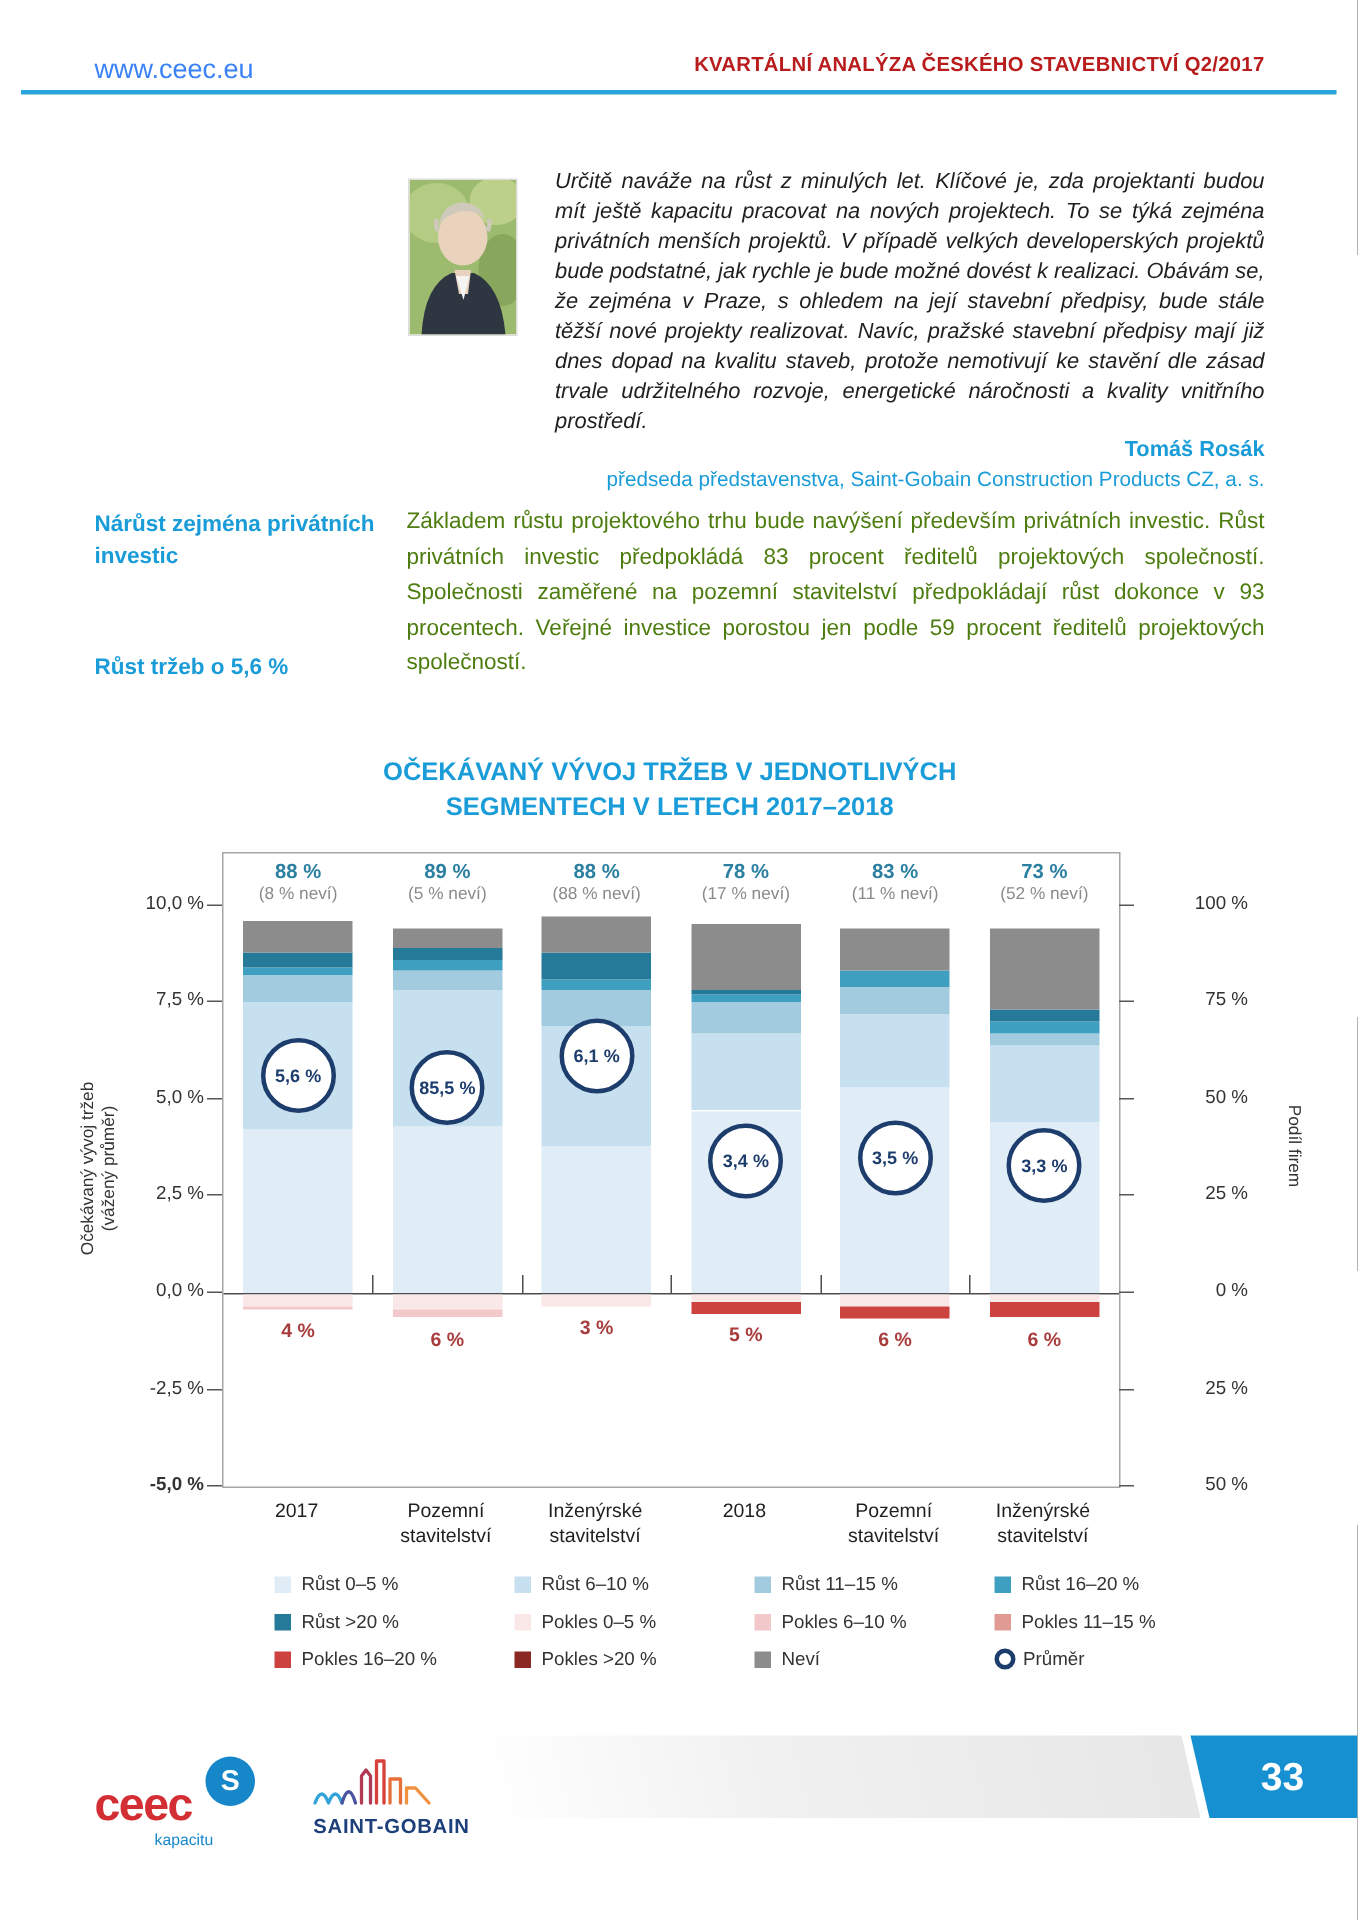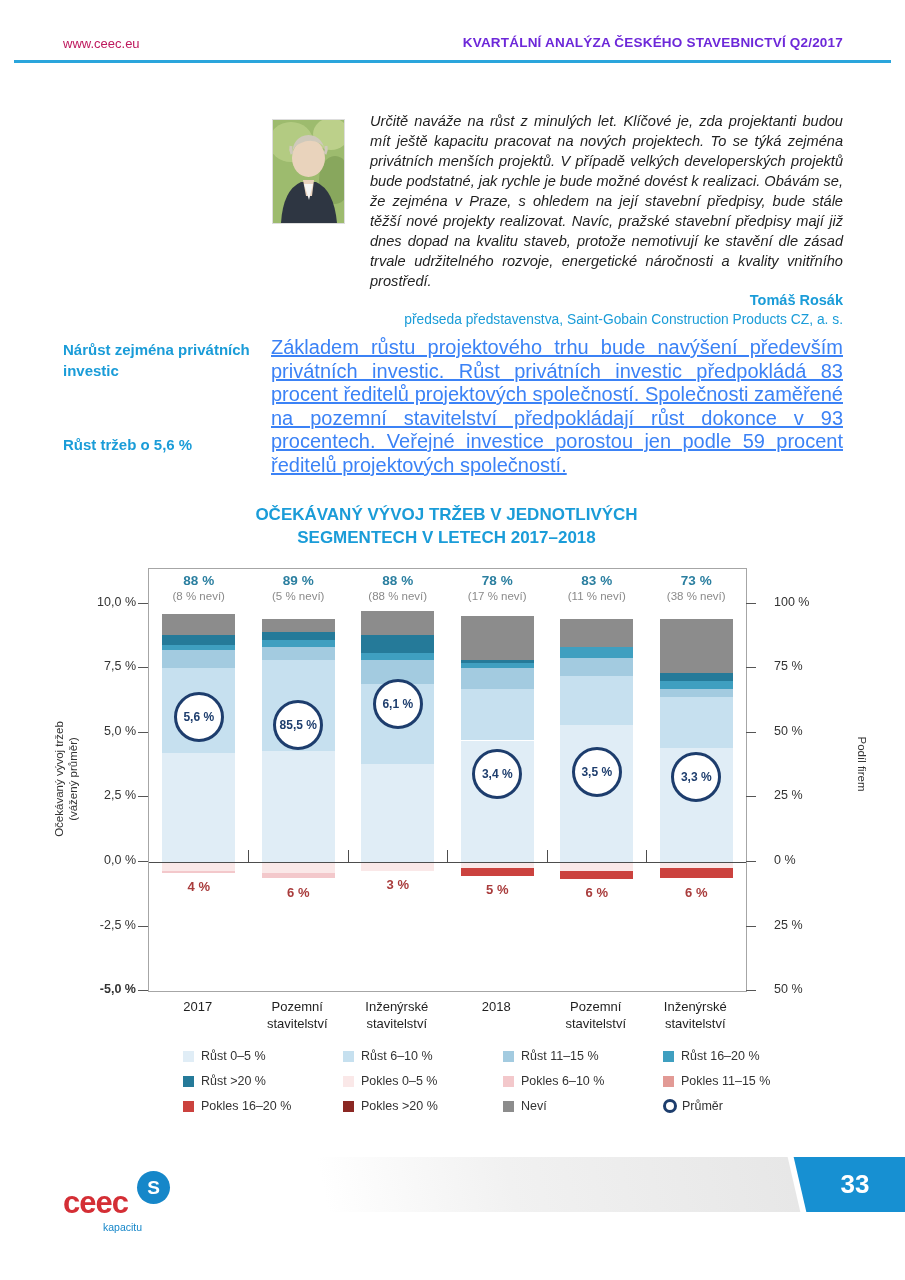--- a/index.html
+++ b/index.html
@@ -1,55 +1,55 @@
 <!DOCTYPE html>
 <html><head>
 <meta charset="utf-8">
 <style>
   html,body{margin:0;padding:0;background:#777;}
   #page{position:relative;width:905px;height:1280px;background:#ffffff;overflow:hidden;
         font-family:"Liberation Sans",sans-serif;color:#222;margin:0 auto;}
   .abs{position:absolute;}
 
   
-  .header-site{left:63px;top:36px;font-size:13px;color:#be185d;}
-  .header-title{right:62px;top:35px;font-size:13.5px;font-weight:bold;color:#6d28d9;letter-spacing:.2px;}
+  .header-site{left:63px;top:36px;font-size:18px;color:#3b82f6;}
+  .header-title{right:62px;top:35px;font-size:13.5px;font-weight:bold;color:#b91c1c;letter-spacing:.2px;}
   .header-rule{left:14px;right:14px;top:60px;height:3px;background:#2aa5dc;}
 
   
   .photo{left:272px;top:119px;width:71px;height:103px;border:1px solid #ddd;}
   .quote-text{left:370px;top:111px;width:473px;font-style:italic;font-size:14.6px;line-height:20px;
               text-align:justify;color:#1f1f1f;}
   .quote-author{right:62px;top:292px;width:400px;text-align:right;font-weight:bold;font-size:14.5px;color:#1a9cd8;}
   .quote-role{right:62px;top:312px;width:500px;text-align:right;font-size:13.8px;color:#1a9cd8;}
 
   
   .note-label{left:63px;width:196px;color:#1a9cd8;font-weight:bold;font-size:15px;line-height:21px;}
-  .note-body{left:271px;width:572px;font-size:20px;line-height:23.5px;text-align:justify;color:#3b82f6;text-decoration:underline;}
+  .note-body{left:271px;width:572px;font-size:15px;line-height:23.5px;text-align:justify;color:#4d7c0f;}
   .n1l{top:339px;} .n1b{top:336px;} .n2l{top:434px;} .n2b{top:431px;}
 
   
   .chart-title{left:148px;top:503px;width:597px;text-align:center;color:#1a9cd8;font-weight:bold;
                font-size:17px;line-height:23px;}
 
   
   #chart{left:0;top:568px;width:905px;height:560px;padding-left:44px;}
   #plot{position:absolute;left:148px;top:0;width:597px;height:422px;border:1px solid #a6a6a6;background:#fff;}
   .seg{position:absolute;}
   .zero-line{position:absolute;left:0;width:100%;height:1px;background:#4d4d4d;}
   .btick{position:absolute;width:1px;height:12px;background:#4d4d4d;}
   .toppct{position:absolute;text-align:center;font-weight:bold;font-size:13.5px;color:#2b7fa0;}
   .topnote{position:absolute;text-align:center;font-size:11.5px;color:#8a8a8a;}
   .avg-circle{position:absolute;width:44px;height:44px;border-radius:50%;background:#fff;border:3px solid #1d3d6d;
               display:flex;align-items:center;justify-content:center;font-weight:bold;font-size:12px;color:#1d3d6d;}
   .dip-label{position:absolute;text-align:center;font-weight:bold;font-size:13px;color:#a93c3c;}
   .ytickmark{position:absolute;width:10px;height:1px;background:#555;}
   .yticklabel{position:absolute;font-size:12.5px;color:#333;}
   .ylab-left{left:52px;width:84px;text-align:right;}
-  .ylab-right{left:762px;width:70px;text-align:left;margin-left:12px;}
+  .ylab-right{left:762px;width:70px;text-align:right;}
   .yaxis-title{position:absolute;font-size:11.5px;color:#333;text-align:center;white-space:pre-line;line-height:14px;}
   .xlabel{position:absolute;top:430px;text-align:center;font-size:13px;line-height:17px;color:#1f1f1f;}
 
   
   #legend{position:absolute;left:183px;top:1049px;width:660px;display:grid;
           grid-template-columns:160px 160px 160px 160px;row-gap:11px;}
   .legend-item{display:flex;align-items:center;font-size:12.5px;color:#333;}
   .legend-swatch{width:11px;height:11px;margin-right:7px;flex:0 0 auto;}
   .legend-circle{width:8px;height:8px;border-radius:50%;border:3px solid #1d3d6d;background:#fff;margin-right:5px;flex:0 0 auto;}
 
@@ -172,21 +172,21 @@
         <div class="dip-label" style="left: 402.75px; top: 315.51px; width: 90px;">6 %</div>
         <div class="seg" style="left: 510.75px; top: 179.26px; width: 73px; height: 113.74px; background: rgb(224, 237, 246);"></div>
         <div class="seg" style="left: 510.75px; top: 127.56px; width: 73px; height: 51.7px; background: rgb(198, 224, 239);"></div>
         <div class="seg" style="left: 510.75px; top: 119.805px; width: 73px; height: 7.755px; background: rgb(163, 203, 224);"></div>
         <div class="seg" style="left: 510.75px; top: 112.05px; width: 73px; height: 7.755px; background: rgb(63, 159, 192);"></div>
         <div class="seg" style="left: 510.75px; top: 104.295px; width: 73px; height: 7.755px; background: rgb(37, 122, 153);"></div>
         <div class="seg" style="left: 510.75px; top: 50.01px; width: 73px; height: 54.285px; background: rgb(140, 140, 140);"></div>
         <div class="seg" style="left: 510.75px; top: 294px; width: 73px; height: 5.17px; background: rgb(250, 232, 232);"></div>
         <div class="seg" style="left: 510.75px; top: 299.17px; width: 73px; height: 10.34px; background: rgb(203, 66, 62);"></div>
         <div class="toppct" style="left: 499.25px; top: 4px; width: 96px;">73 %</div>
-        <div class="topnote" style="left: 499.25px; top: 21px; width: 96px;">(38 % neví)</div>
+        <div class="topnote" style="left: 499.25px; top: 21px; width: 96px;">(52 % neví)</div>
         <div class="avg-circle" style="left: 522.25px; top: 182.695px;">3,3 %</div>
         <div class="dip-label" style="left: 502.25px; top: 315.51px; width: 90px;">6 %</div>
       </div>
     <div class="yaxis-title" id="yTitleLeft" style="left:66px;top:211px;width:230px;transform:translate(-50%,-50%) rotate(-90deg);">Očekávaný vývoj tržeb
 (vážený průměr)</div>
     <div class="yaxis-title" style="left:862px;top:196px;width:120px;transform:translate(-50%,-50%) rotate(90deg);">Podíl firem</div>
     <div id="xlabels">
         <div class="xlabel" style="left: 148px; width: 99.5px;">2017</div>
         <div class="xlabel" style="left: 247.5px; width: 99.5px;">Pozemní stavitelství</div>
         <div class="xlabel" style="left: 347px; width: 99.5px;">Inženýrské stavitelství</div>
@@ -279,14 +279,25 @@
 
   <div class="abs footer-gray"></div>
   <div class="abs footer-blue">
     <div class="page-num">33</div>
   </div>
   <div class="abs ceec">
     <div class="ceec-word">ceec</div>
     <div class="ceec-circle">S</div>
     <div class="ceec-sub">kapacitu</div>
   </div>
+  <div class="abs sg">
+    <svg width="130" height="42" viewBox="0 0 130 42" fill="none" stroke-linecap="round" stroke-linejoin="round">
+      <path d="M14 36 c3 -8 6 -8 9 0 c3 -8 6 -8 9 0" stroke="#31a3d8" stroke-width="2.2"></path>
+      <path d="M32 36 c3 -10 6 -10 9 0" stroke="#4a539f" stroke-width="2.2"></path>
+      <path d="M45 36 V18 l3 -4 3 4 V36" stroke="#b03a56" stroke-width="2.2"></path>
+      <path d="M55 36 V8 h5 V36" stroke="#d8403c" stroke-width="2.2"></path>
+      <path d="M64 36 V20 h7 V36" stroke="#e8703a" stroke-width="2.2"></path>
+      <path d="M75 36 V26 h6 l9 10" stroke="#f0923f" stroke-width="2.2"></path>
+    </svg>
+    <div class="sg-text">SAINT-GOBAIN</div>
+  </div>
 
 </div>
 
 </body></html>

